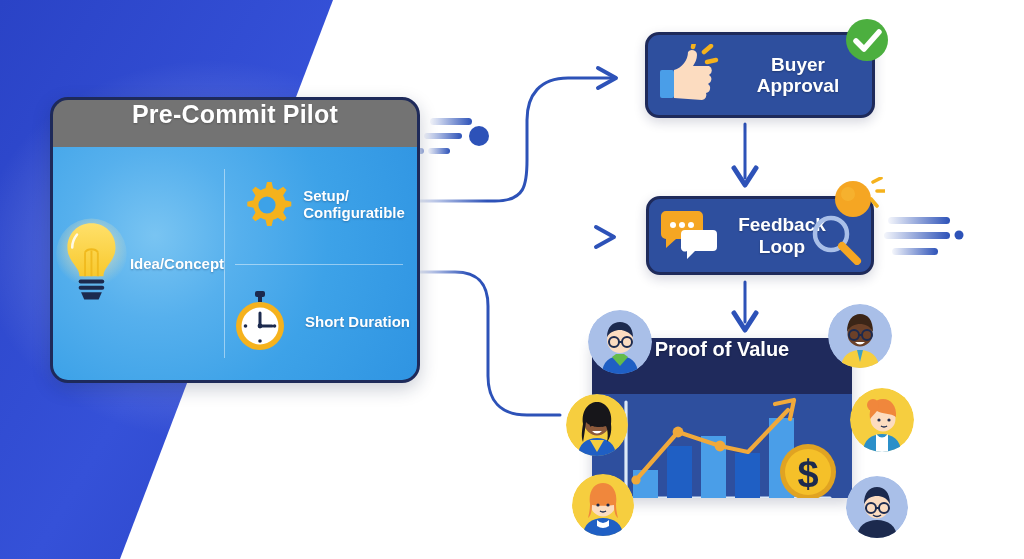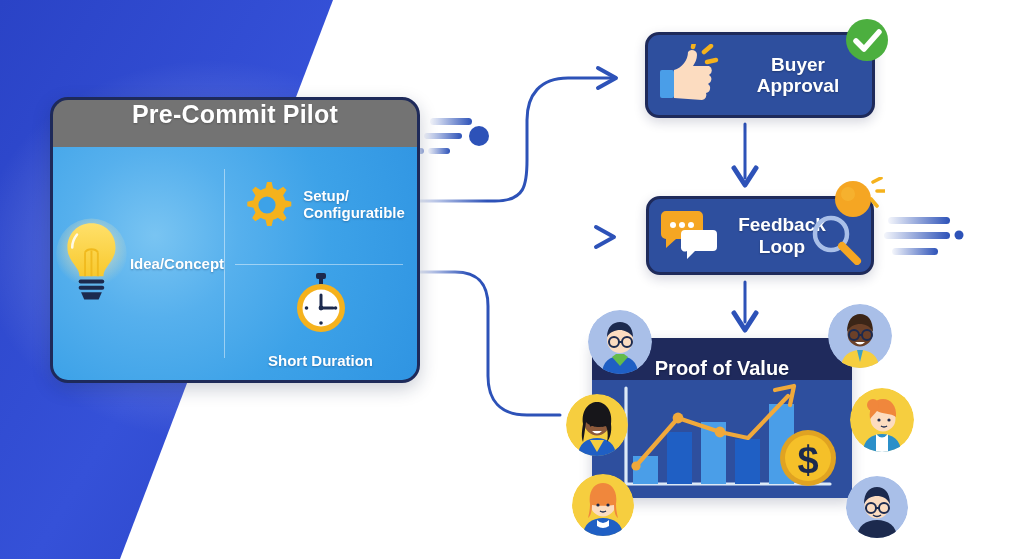--- a/index.html
+++ b/index.html
@@ -59,21 +59,21 @@
   }
   .divider-h{
     position:absolute;left:50%;right:14px;top:50%;height:1px;
     background:rgba(255,255,255,.45);
   }
   .cell{
     height:50%;display:flex;align-items:center;justify-content:center;
     position:relative;
   }
   .cell-top{flex-direction:row;gap:9px;padding-left:12px;padding-right:8px;}
-  .cell-bot{flex-direction:column;gap:16px;}
+  .cell-bot{flex-direction:row;gap:16px;}
   .pilot-label{
     color:#ffffff;font-size:14.5px;font-weight:bold;line-height:1.12;
     text-shadow:0 1px 2px rgba(10,40,80,.35);
   }
   .label-idea{font-size:15px;margin-top:8px;}
   .label-setup{font-size:15px;}
   .label-dur{font-size:15px;margin-top:2px;}
 
   
   .node{
@@ -101,21 +101,21 @@
   }
 
   
   .pov{
     position:absolute;left:592px;top:338px;width:260px;height:160px;
     z-index:5;border-radius:4px;overflow:hidden;
     background:#2e4f9e;
     box-shadow:0 5px 14px rgba(20,30,70,.2);
   }
   .pov-head{
-    height:42px;background:#1f2a5c;display:flex;align-items:flex-end;justify-content:center;
+    height:56px;background:#1f2a5c;display:flex;align-items:flex-start;justify-content:center;
   }
   .pov-title{color:#fff;font-weight:bold;font-size:20px;text-shadow:0 1px 2px rgba(0,0,0,.3);}
   .pov-chart{position:relative;height:118px;}
 
   .avatar{
     position:absolute;border-radius:50%;overflow:hidden;z-index:9;
   }
   .arrowsvg{position:absolute;left:0;top:0;width:1024px;height:559px;z-index:3;pointer-events:none;}
 </style>
 </head>

